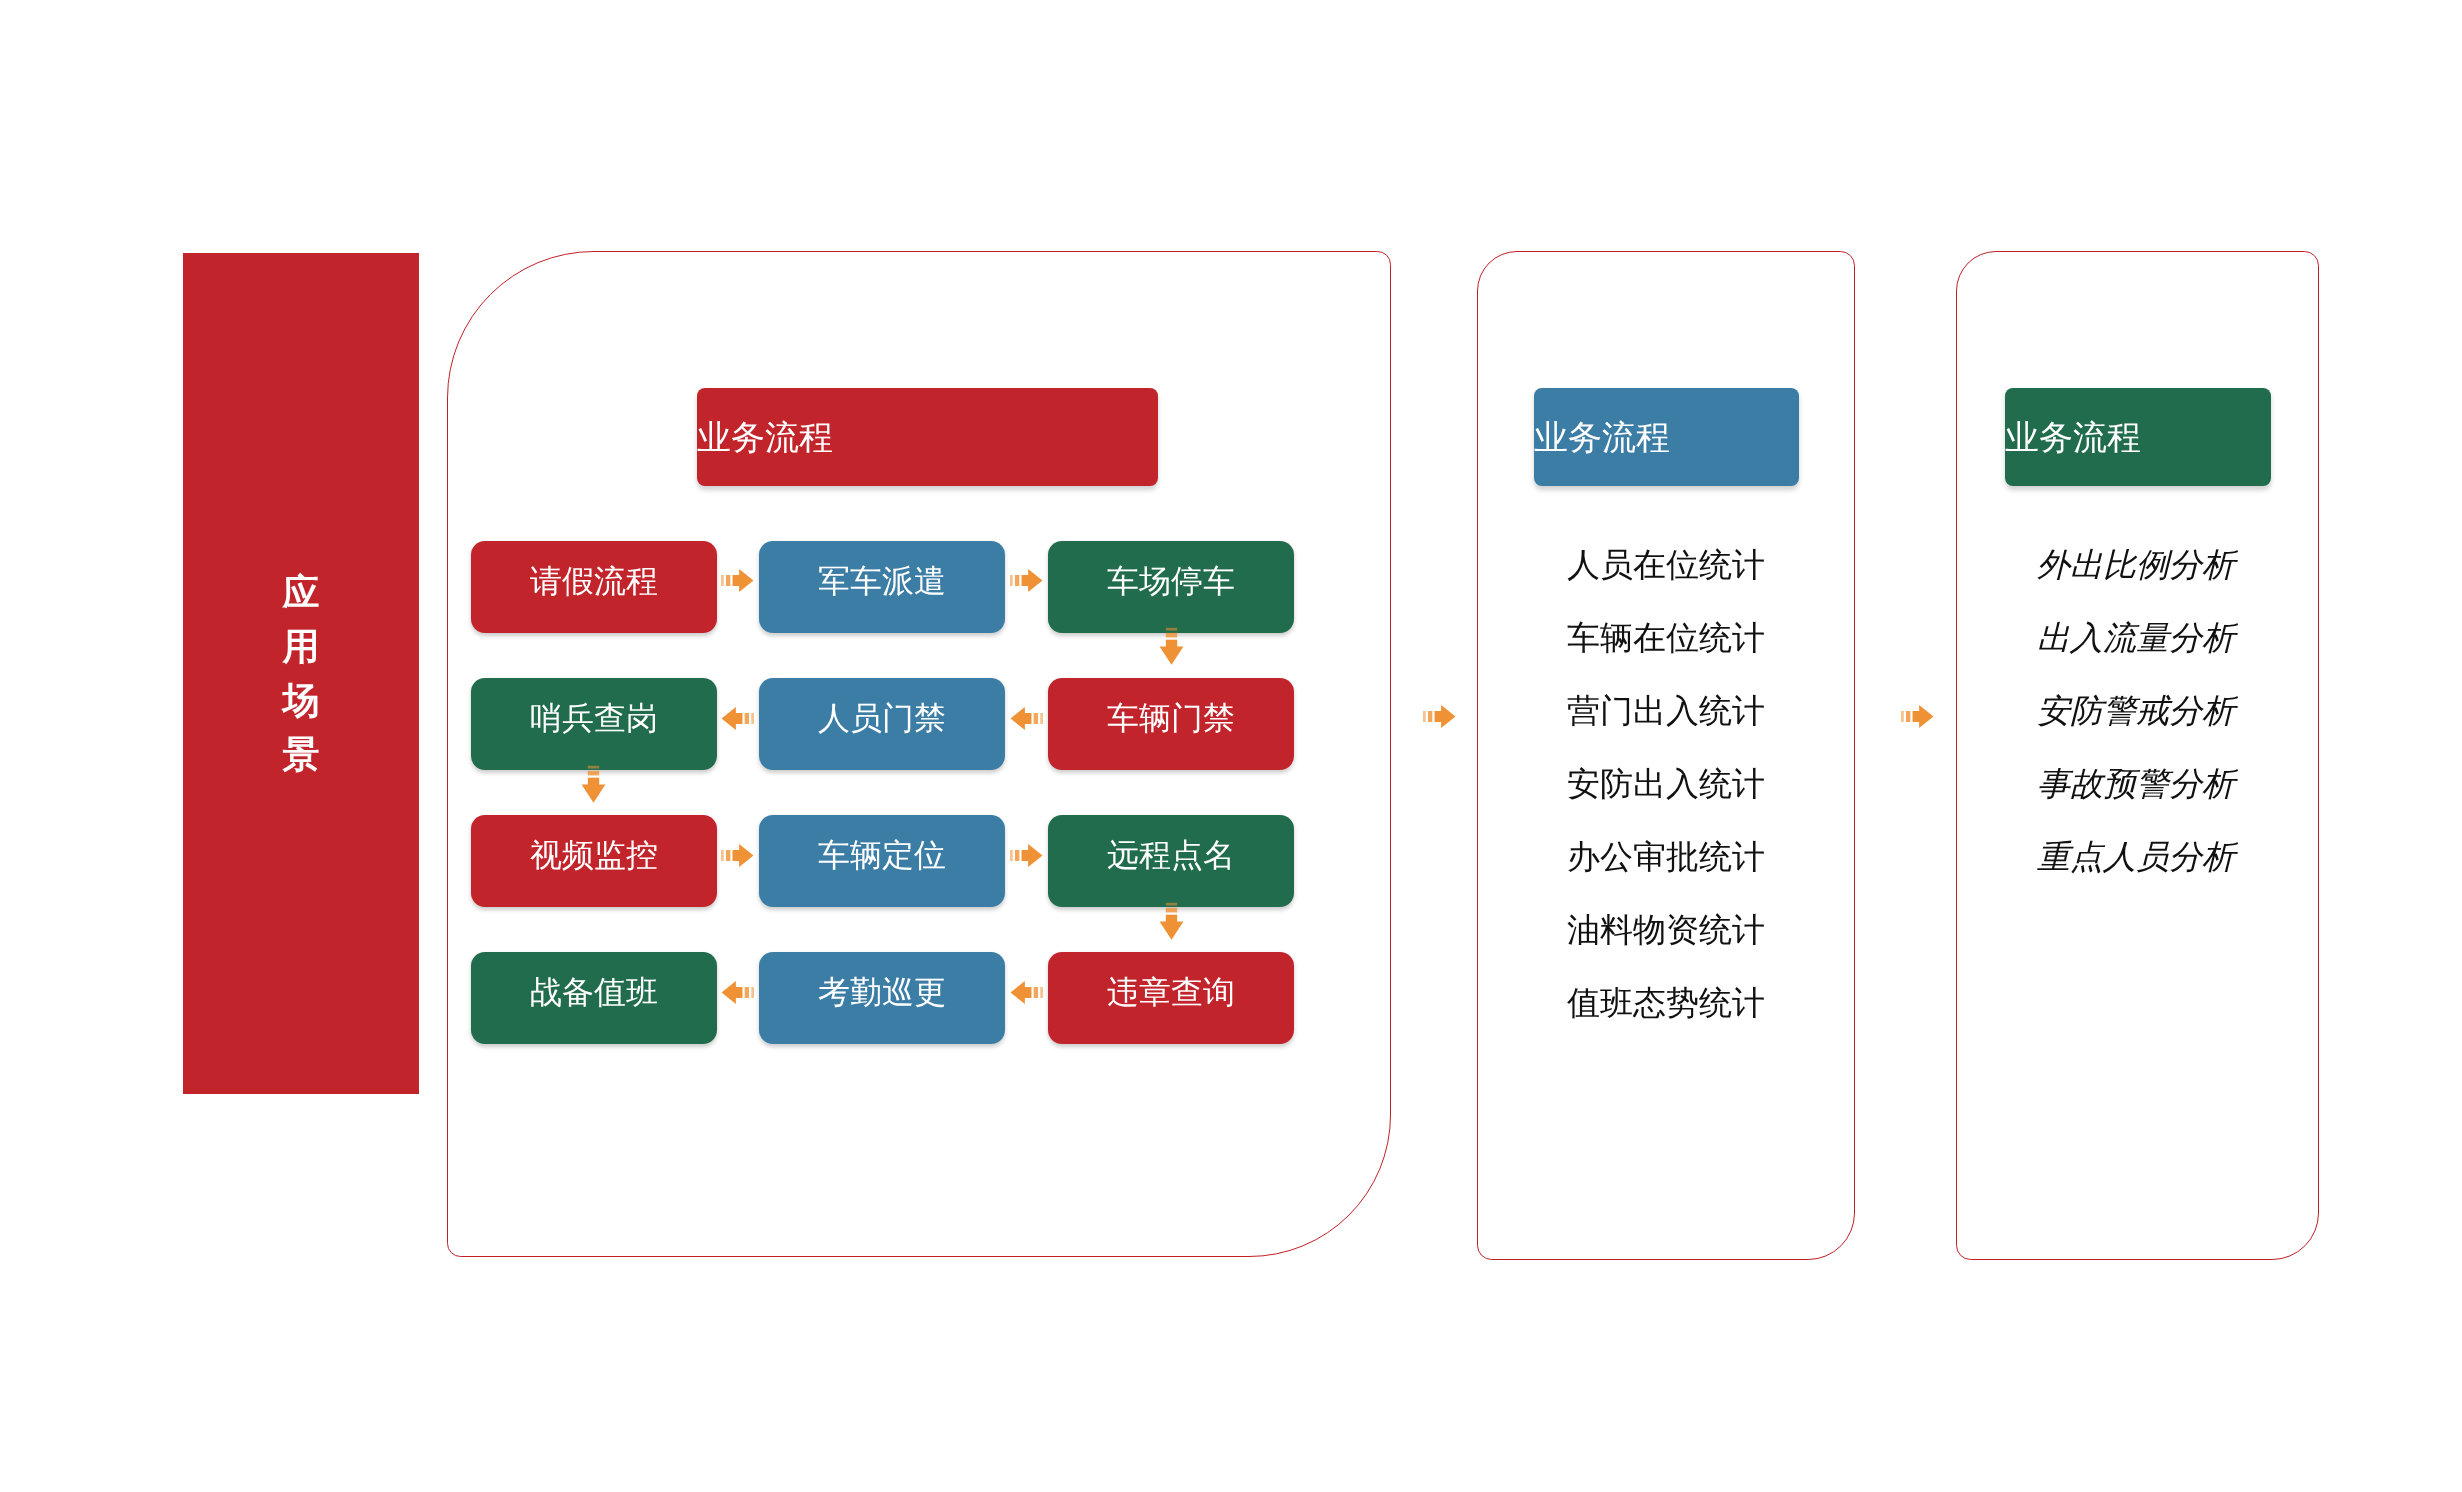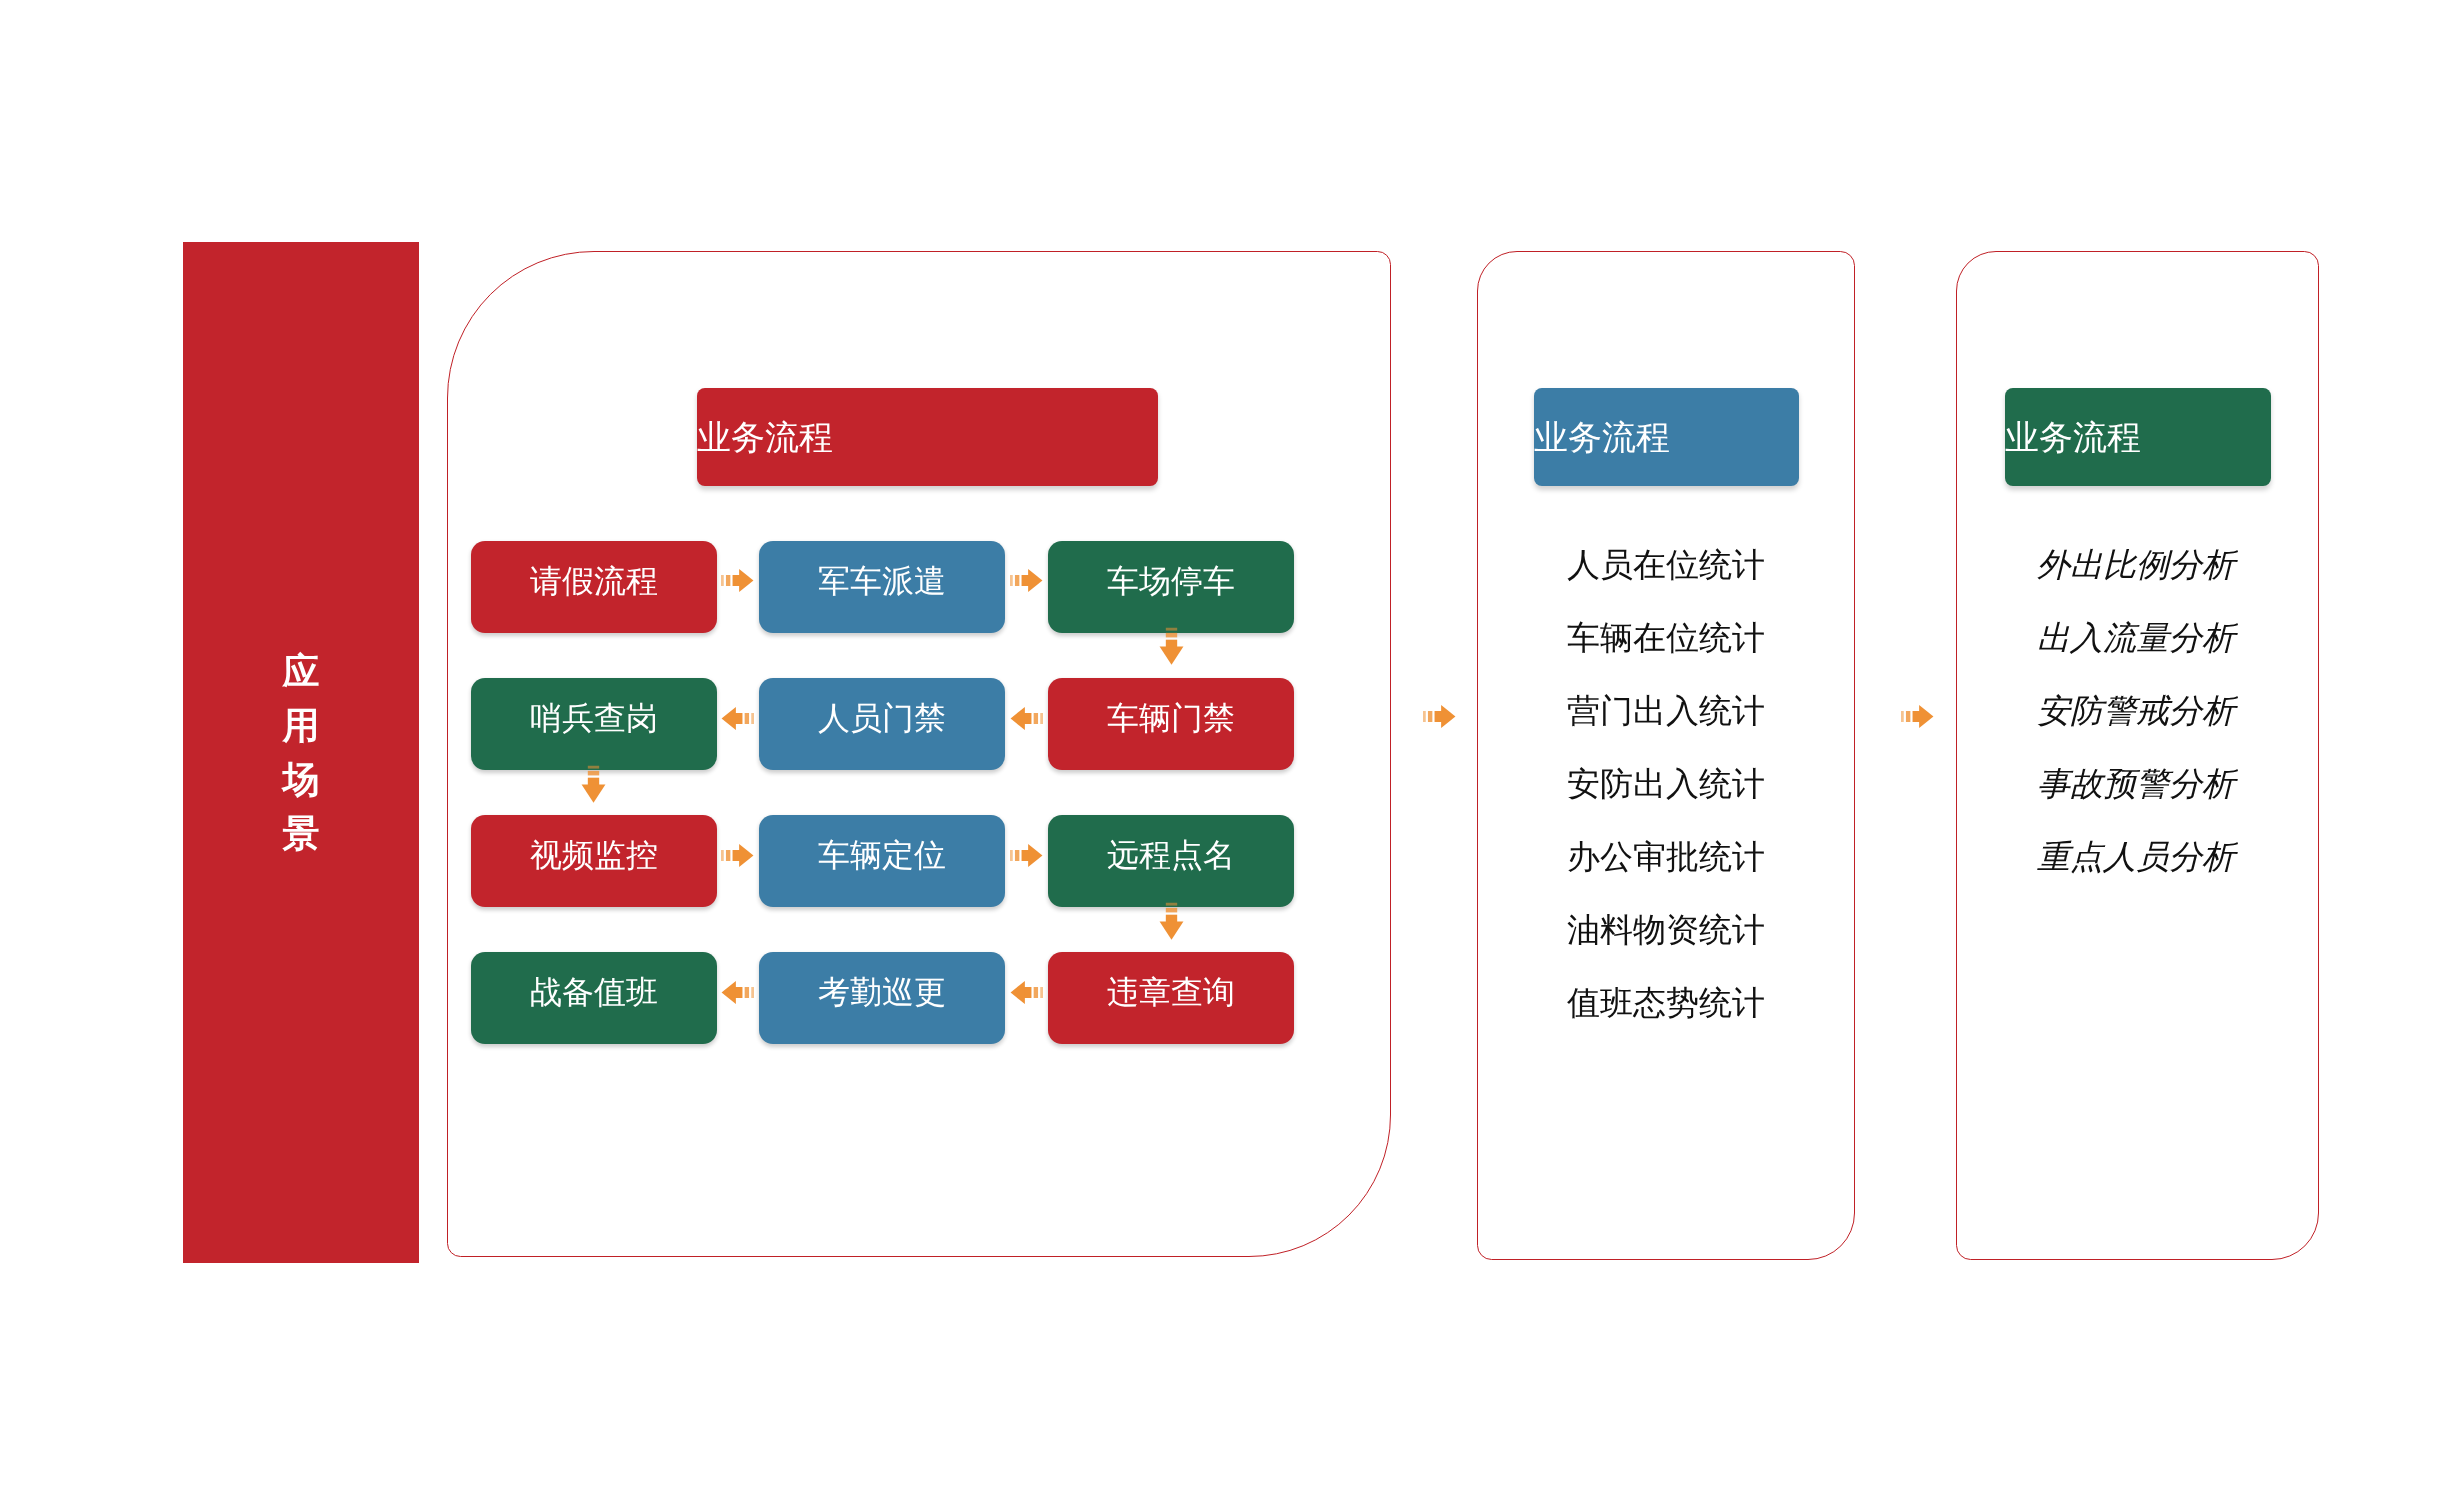--- a/index.html
+++ b/index.html
@@ -2,21 +2,21 @@
 <html style="font-size:9px"><head>
 <meta charset="utf-8">
 <style>
   html,body{margin:0;padding:0;background:#ffffff;}
   #stage{
     position:relative;width:2462px;height:1493px;background:#ffffff;overflow:hidden;
     font-family:"Liberation Sans","DejaVu Sans",sans-serif;
   }
   
   .left-bar{
-    position:absolute;left:183px;top:242px;width:236px;height:1021px;
+    position:absolute;left:183px;top:253px;width:236px;height:841px;
     background:#C2242C;display:flex;align-items:center;justify-content:center;
   }
   .left-bar-text{
     width:38px;font-size:37px;line-height:54px;font-weight:bold;color:#ffffff;
     word-break:break-all;text-align:center;
   }
   
   .panel{position:absolute;border:1.7px solid #C02026;background:#ffffff;box-sizing:border-box;}
   .panel-main{left:447px;top:251px;width:944px;height:1006px;border-radius:147px 13.5px 142px 13.5px;}
   .panel-stats{left:1477px;top:251px;width:378px;height:1009px;border-radius:40px 14.6px 47px 14.6px;}

